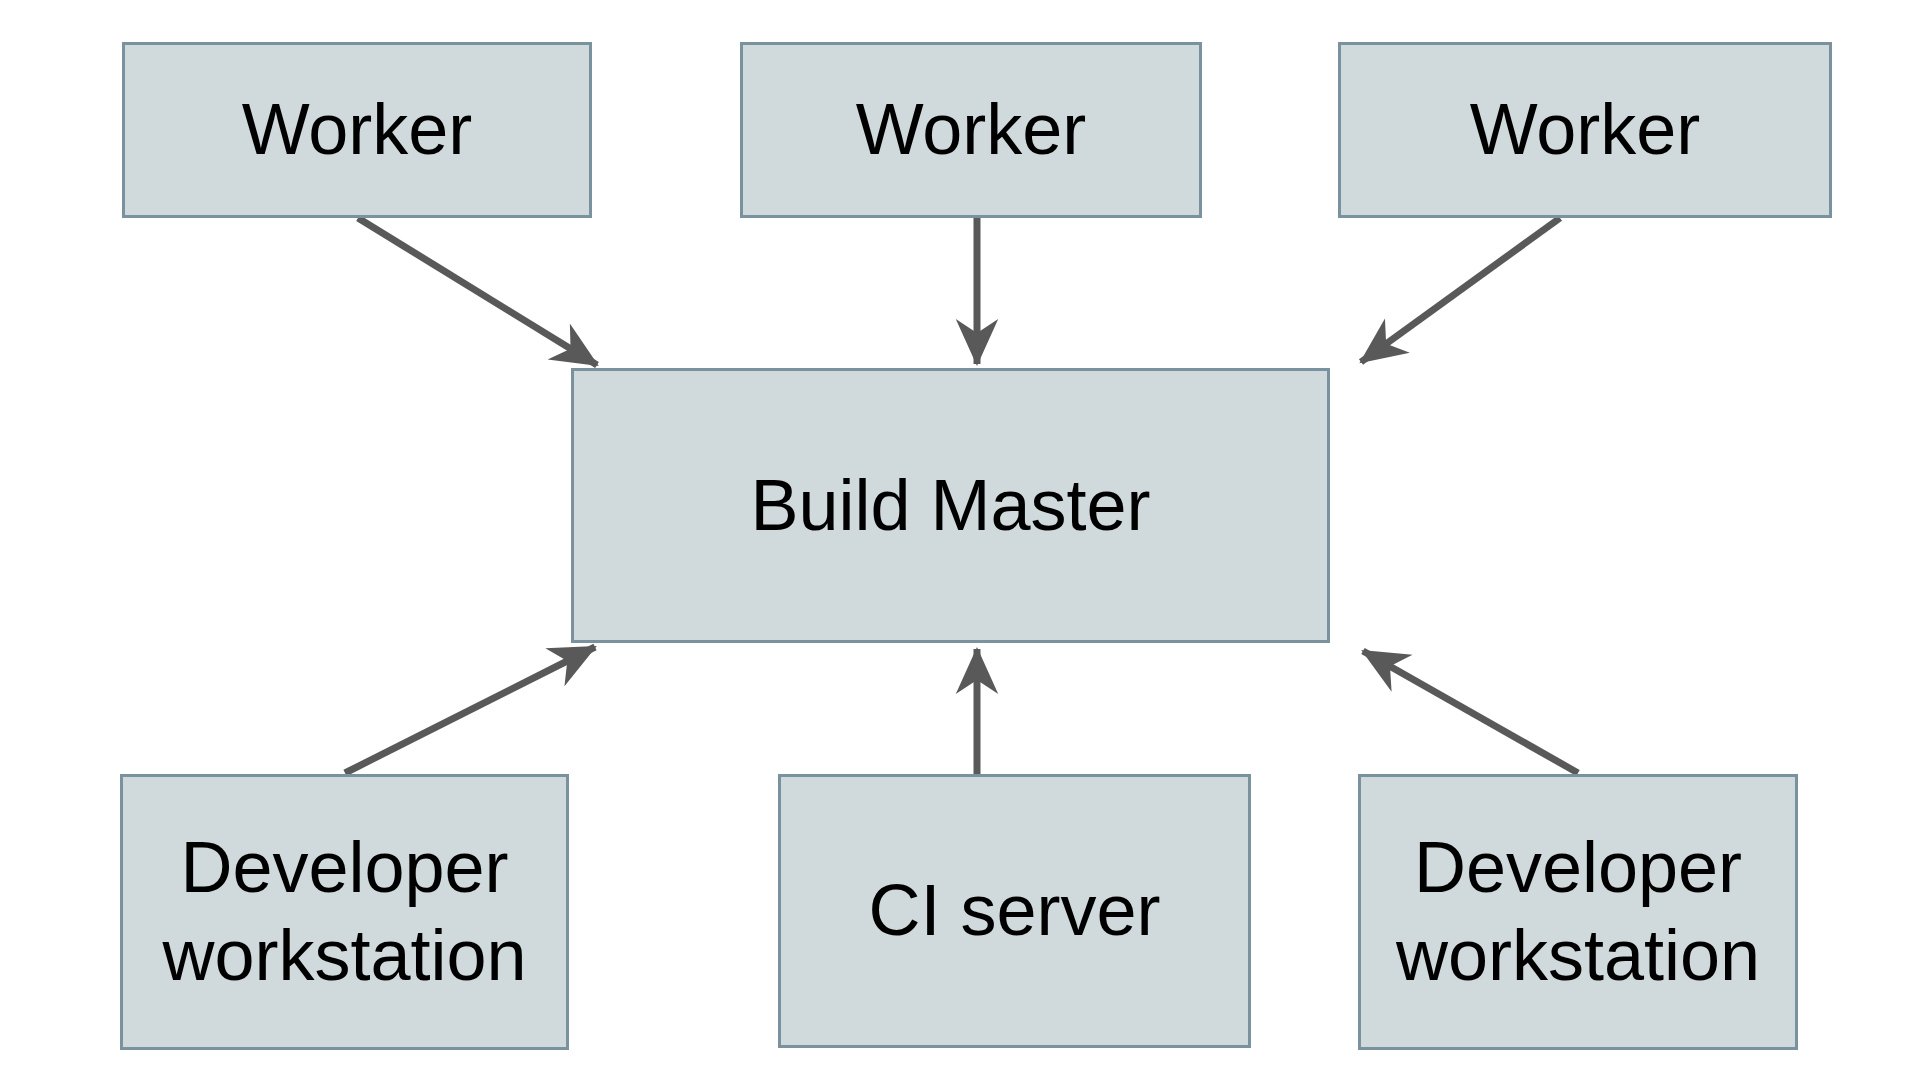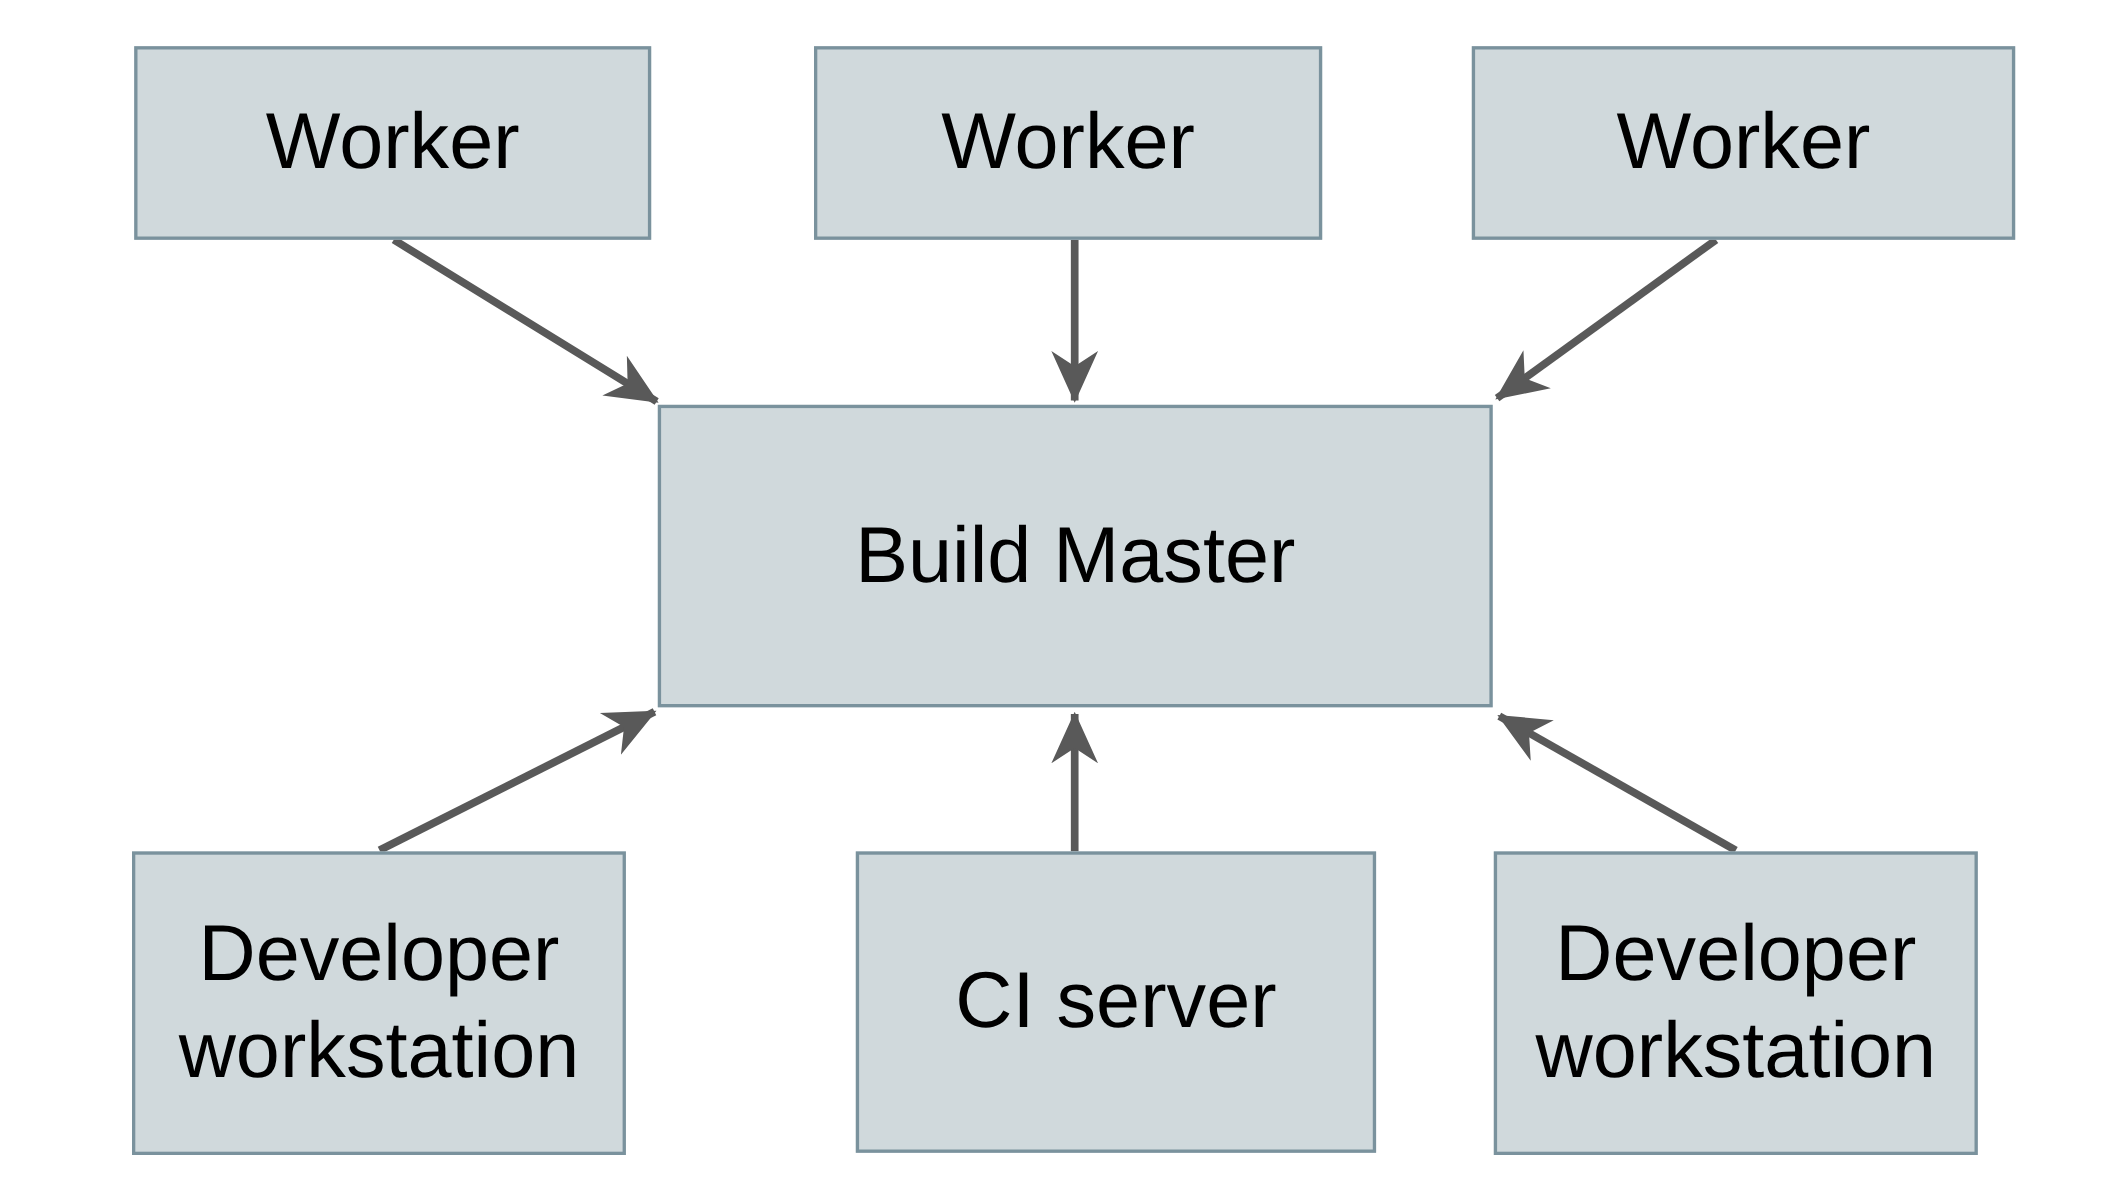--- a/index.html
+++ b/index.html
@@ -27,21 +27,21 @@
     color: var(--text-color, #000000);
     font-size: 72px;
     line-height: 1.22;
     padding: 0 14px;
   }
   
   #node-worker-1 { left: 122px;  top: 42px;  width: 470px; height: 176px; }
   #node-worker-2 { left: 740px;  top: 42px;  width: 462px; height: 176px; }
   #node-worker-3 { left: 1338px; top: 42px;  width: 494px; height: 176px; }
   
-  #node-build-master { left: 598px; top: 368px; width: 759px; height: 275px; }
+  #node-build-master { left: 571px; top: 368px; width: 759px; height: 275px; }
   
   #node-dev-left  { left: 120px;  top: 774px; width: 449px; height: 276px; }
   #node-ci-server { left: 778px;  top: 774px; width: 473px; height: 274px; }
   #node-dev-right { left: 1358px; top: 774px; width: 440px; height: 276px; }
 
   #edge-layer {
     position: absolute;
     left: 0; top: 0;
     width: 1910px;
     height: 1090px;

